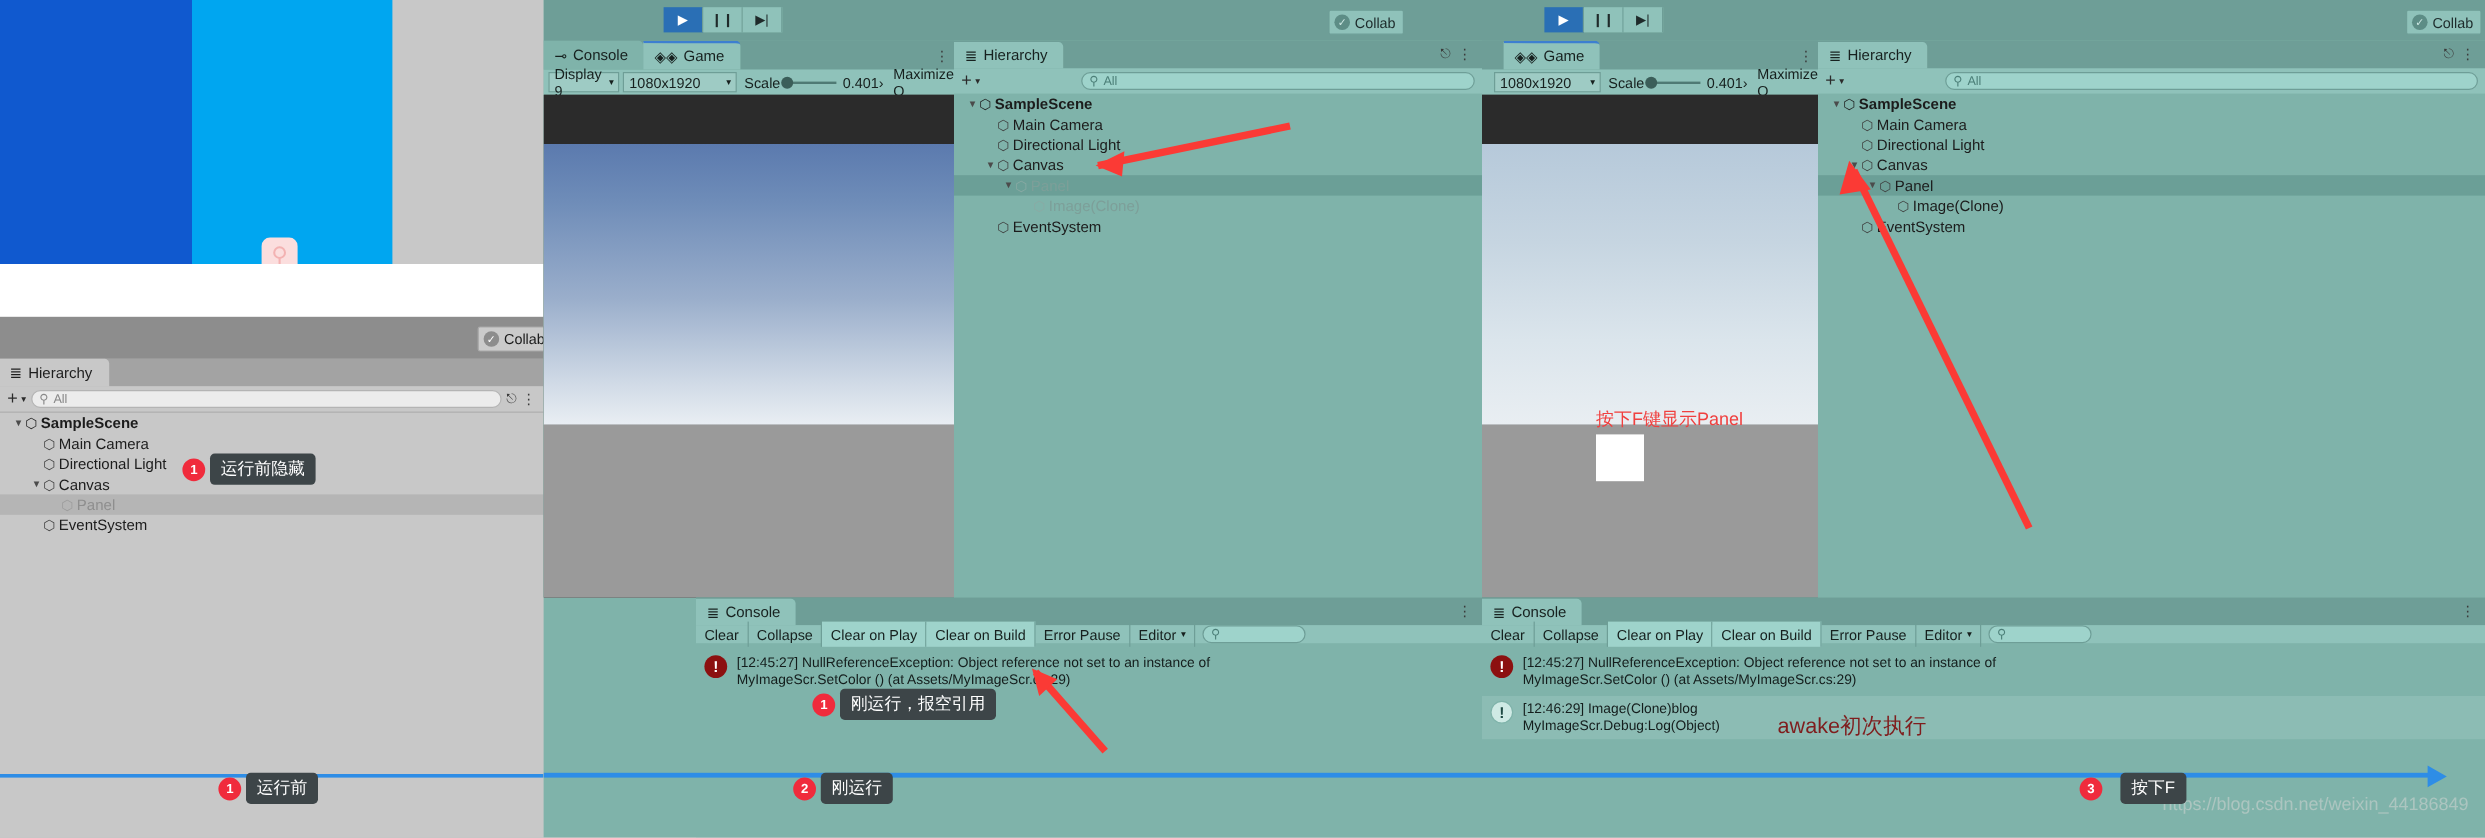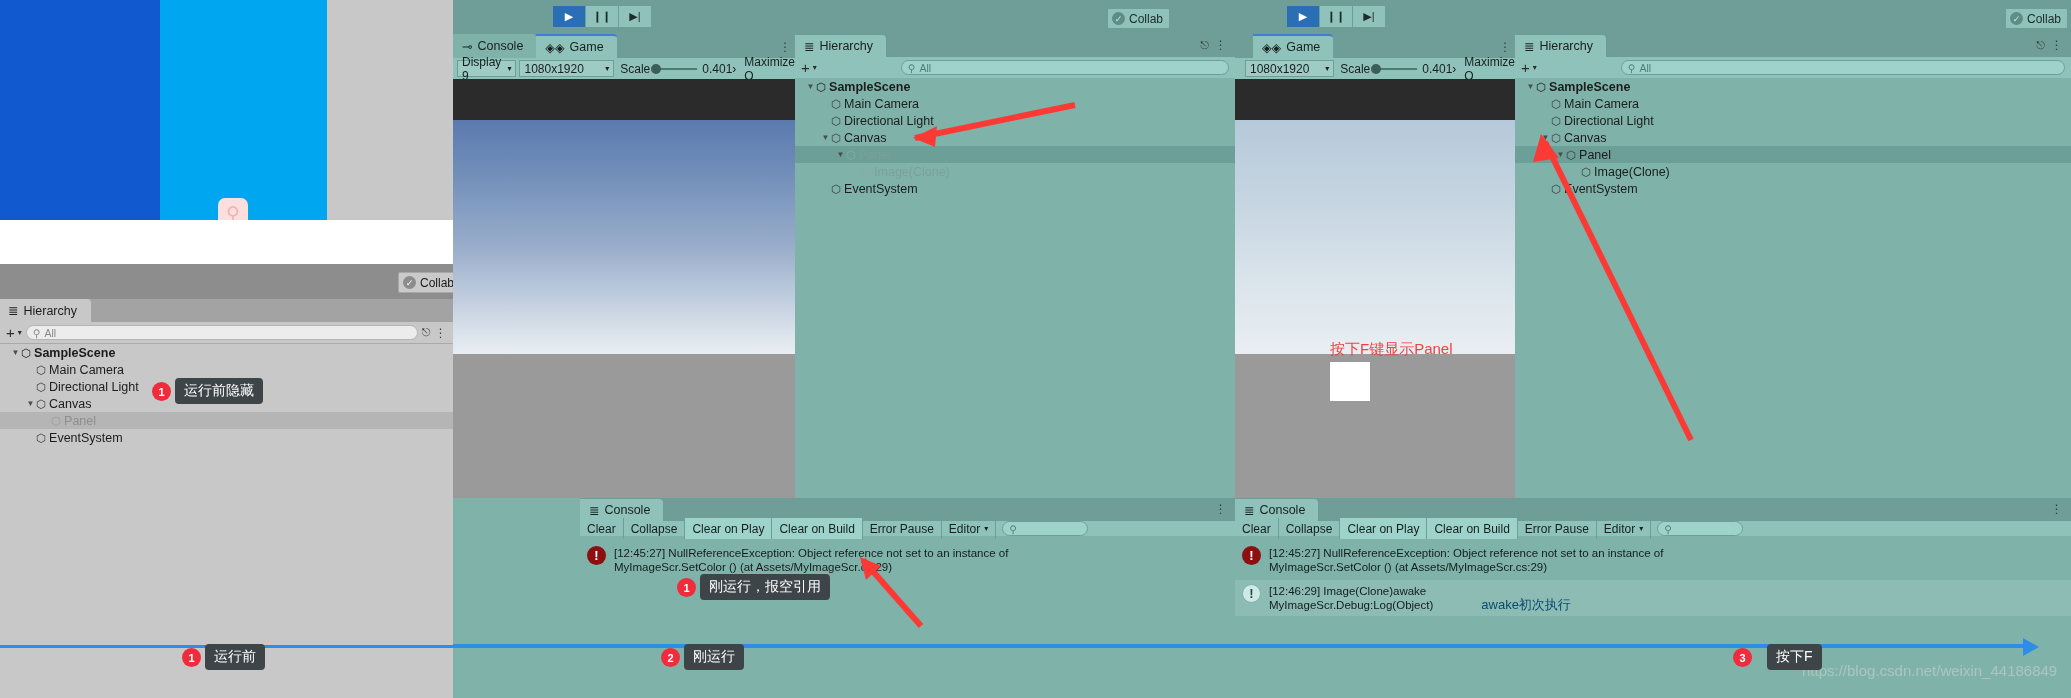--- a/index.html
+++ b/index.html
@@ -116,21 +116,21 @@
   .cbtn { height:21px; padding:0 7px; display:flex; align-items:center; border-right:1px solid #6e9e97; }
   .cbtn.pressed { background:#9ed3cb; }
   .logrow { position:absolute; display:flex; gap:8px; padding:4px 7px; font-size:11.5px; color:#141d1c;
             line-height:14px; }
   .logrow.alt { background:#8cbcb4; }
   .errIco { width:19px; height:19px; border-radius:50%; background:#8c1010; color:#fff; font-size:13px;
             font-weight:bold; display:flex; align-items:center; justify-content:center; flex:0 0 auto; }
   .warnIco { width:19px; height:19px; border-radius:50%; background:#cfeae5; color:#1f4a44; font-size:13px;
             font-weight:bold; display:flex;align-items:center;justify-content:center; flex:0 0 auto;
             border:1px solid #7fb3aa;}
-  .redNote { color:#0c4a6e; font-size:13px; }
+  .redNote { color:#7f1d1d; font-size:18px; }
   .gameNote { position:absolute; color:#f0403f; font-size:15px; white-space:nowrap; }
 
   .lineB { position:absolute; height:4px; background:#2e8de6; }
   .arrowHead { position:absolute; width:0;height:0; border-top:9px solid transparent;
                border-bottom:9px solid transparent; border-left:16px solid #2e8de6; }
 
   .wm { position:absolute; color:#b5c9c4; font-size:15px; opacity:.85; }
 
   svg.redarrow { position:absolute; overflow:visible; pointer-events:none; z-index:30; }
 </style>
@@ -542,21 +542,21 @@
           <div class="logrow" style="left: 0px; top: 0px; width: 100%;">
             <span class="errIco">!</span>
             <div>
               <div>[12:45:27] NullReferenceException: Object reference not set to an instance of</div>
               <div>MyImageScr.SetColor () (at Assets/MyImageScr.cs:29)</div>
             </div>
           </div>
           <div class="logrow alt" style="left: 0px; top: 38px; width: 100%;">
             <span class="warnIco">!</span>
             <div>
-              <div>[12:46:29] Image(Clone)awake</div>
+              <div>[12:46:29] Image(Clone)blog</div>
               <div>MyImageScr.Debug:Log(Object)</div>
             </div>
             <span class="redNote" style="margin-left: 40px; align-self: flex-end;">awake初次执行</span>
           </div>
         </div>
     </div>
 
     <div class="lineB" style="left:0; top:644px; width:790px;"></div>
     <div class="arrowHead" style="left:788px; top:638px;"></div>
     <div class="badge" style="left:1734px; top:648px; left:498px;">3</div>

